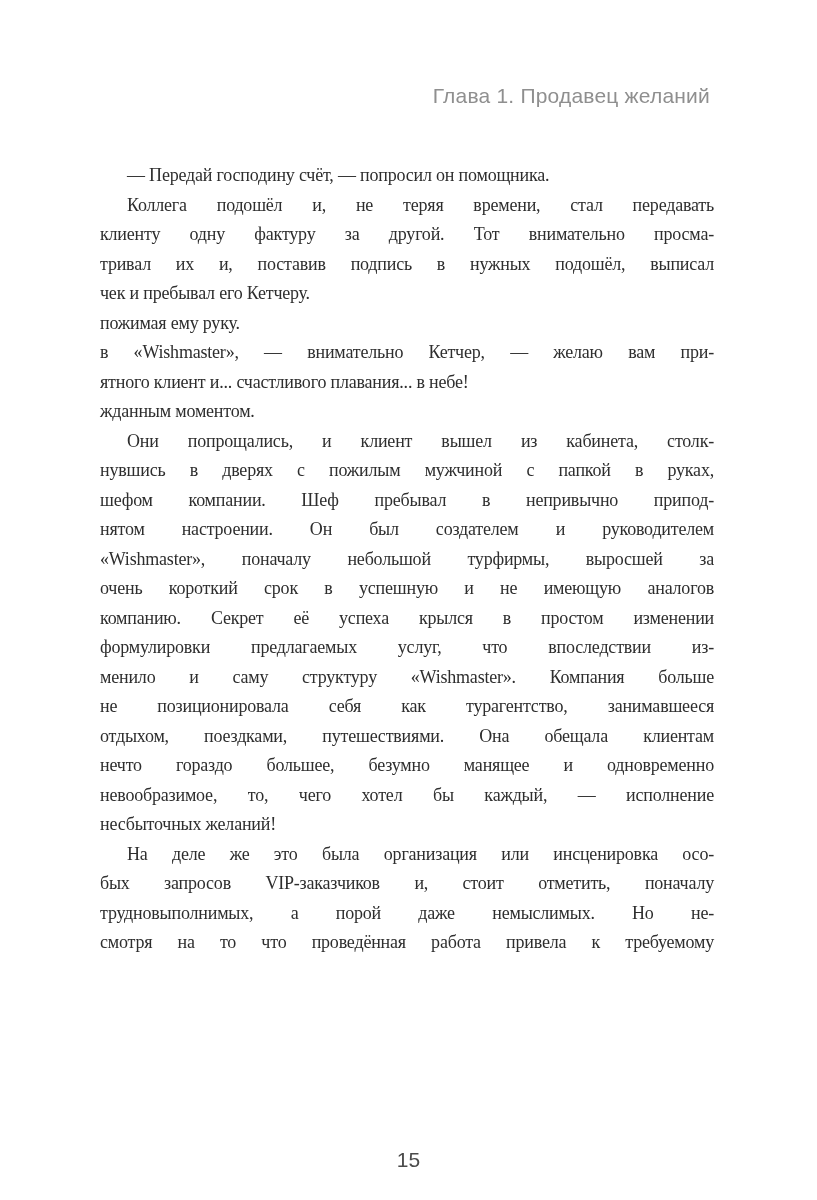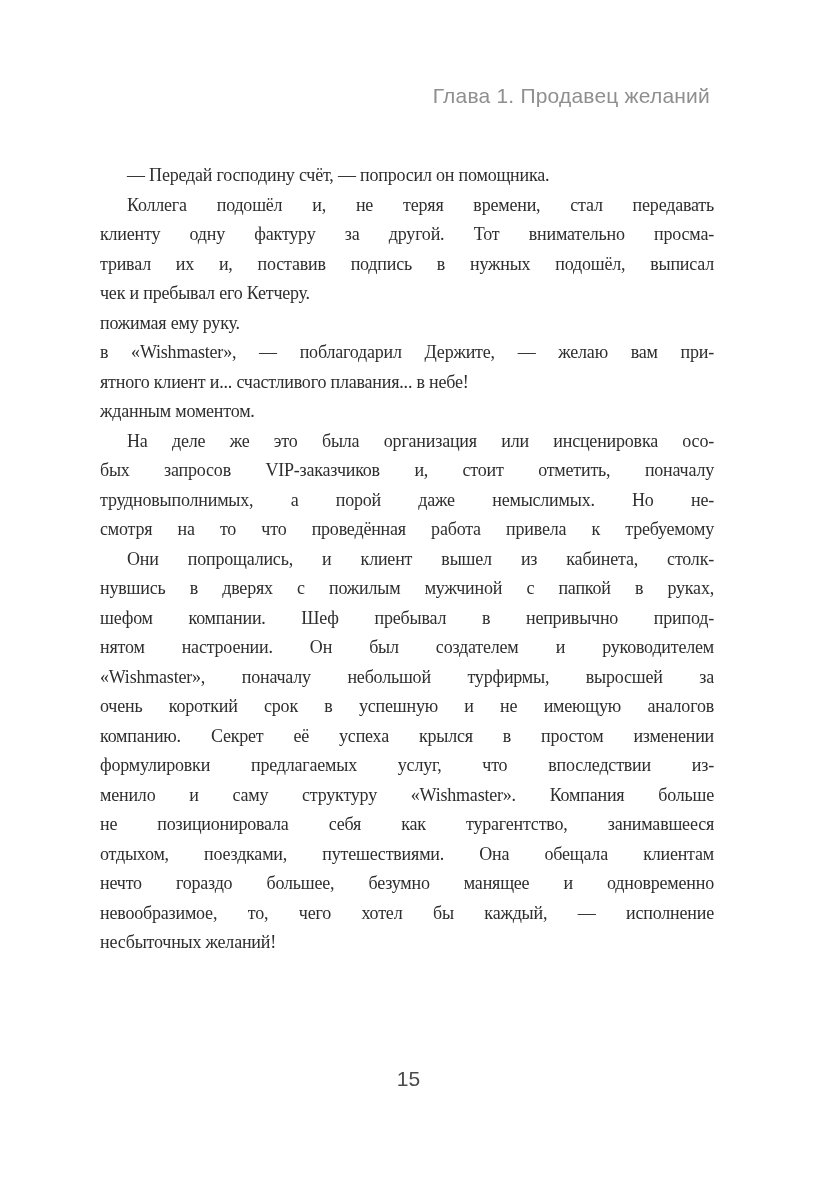--- a/index.html
+++ b/index.html
@@ -46,21 +46,21 @@
     text-align-last: justify;
     hyphens: none;
   }
   .line.first { padding-left: 27px; }
   .line.last {
     text-align: left;
     text-align-last: left;
   }
   .folio {
     position: absolute;
-    top: 1067px;
+    top: 1148px;
     left: 0;
     width: 817px;
     text-align: center;
     font-family: "Liberation Sans", "DejaVu Sans", sans-serif;
     font-size: 21px;
     color: #4b4b4b;
   }
 </style>
 </head>
 <body>
@@ -75,44 +75,44 @@
       <div class="para">
         <div class="line first">Коллега подошёл и, не теряя времени, стал передавать</div>
         <div class="line">клиенту одну фактуру за другой. Тот внимательно просма-</div>
         <div class="line">тривал их и, поставив подпись в нужных подошёл, выписал</div>
         <div class="line last">чек и пребывал его Кетчеру.</div>
       </div>
       <div class="para">
         <div class="line last">пожимая ему руку.</div>
       </div>
       <div class="para">
-        <div class="line">в «Wishmaster», — поблагодарил Держите, — желаю вам при-</div>
+        <div class="line">в «Wishmaster», — внимательно Кетчер, — желаю вам при-</div>
         <div class="line last">ятного клиент и... счастливого плавания... в небе!</div>
       </div>
       <div class="para">
         <div class="line last">жданным моментом.</div>
-      </div>
-      <div class="para">
-        <div class="line first">На деле же это была организация или инсценировка осо-</div>
-        <div class="line">бых запросов VIP-заказчиков и, стоит отметить, поначалу</div>
-        <div class="line">трудновыполнимых, а порой даже немыслимых. Но не-</div>
-        <div class="line">смотря на то что проведённая работа привела к требуемому</div>
       </div>
       <div class="para">
         <div class="line first">Они попрощались, и клиент вышел из кабинета, столк-</div>
         <div class="line">нувшись в дверях с пожилым мужчиной с папкой в руках,</div>
         <div class="line">шефом компании. Шеф пребывал в непривычно припод-</div>
         <div class="line">нятом настроении. Он был создателем и руководителем</div>
         <div class="line">«Wishmaster», поначалу небольшой турфирмы, выросшей за</div>
         <div class="line">очень короткий срок в успешную и не имеющую аналогов</div>
         <div class="line">компанию. Секрет её успеха крылся в простом изменении</div>
         <div class="line">формулировки предлагаемых услуг, что впоследствии из-</div>
         <div class="line">менило и саму структуру «Wishmaster». Компания больше</div>
         <div class="line">не позиционировала себя как турагентство, занимавшееся</div>
         <div class="line">отдыхом, поездками, путешествиями. Она обещала клиентам</div>
         <div class="line">нечто гораздо большее, безумно манящее и одновременно</div>
         <div class="line">невообразимое, то, чего хотел бы каждый, — исполнение</div>
         <div class="line last">несбыточных желаний!</div>
       </div>
+      <div class="para">
+        <div class="line first">На деле же это была организация или инсценировка осо-</div>
+        <div class="line">бых запросов VIP-заказчиков и, стоит отметить, поначалу</div>
+        <div class="line">трудновыполнимых, а порой даже немыслимых. Но не-</div>
+        <div class="line">смотря на то что проведённая работа привела к требуемому</div>
+      </div>
     </div>
 
   <div class="folio">15</div>
 </div>
 
 </body></html>

